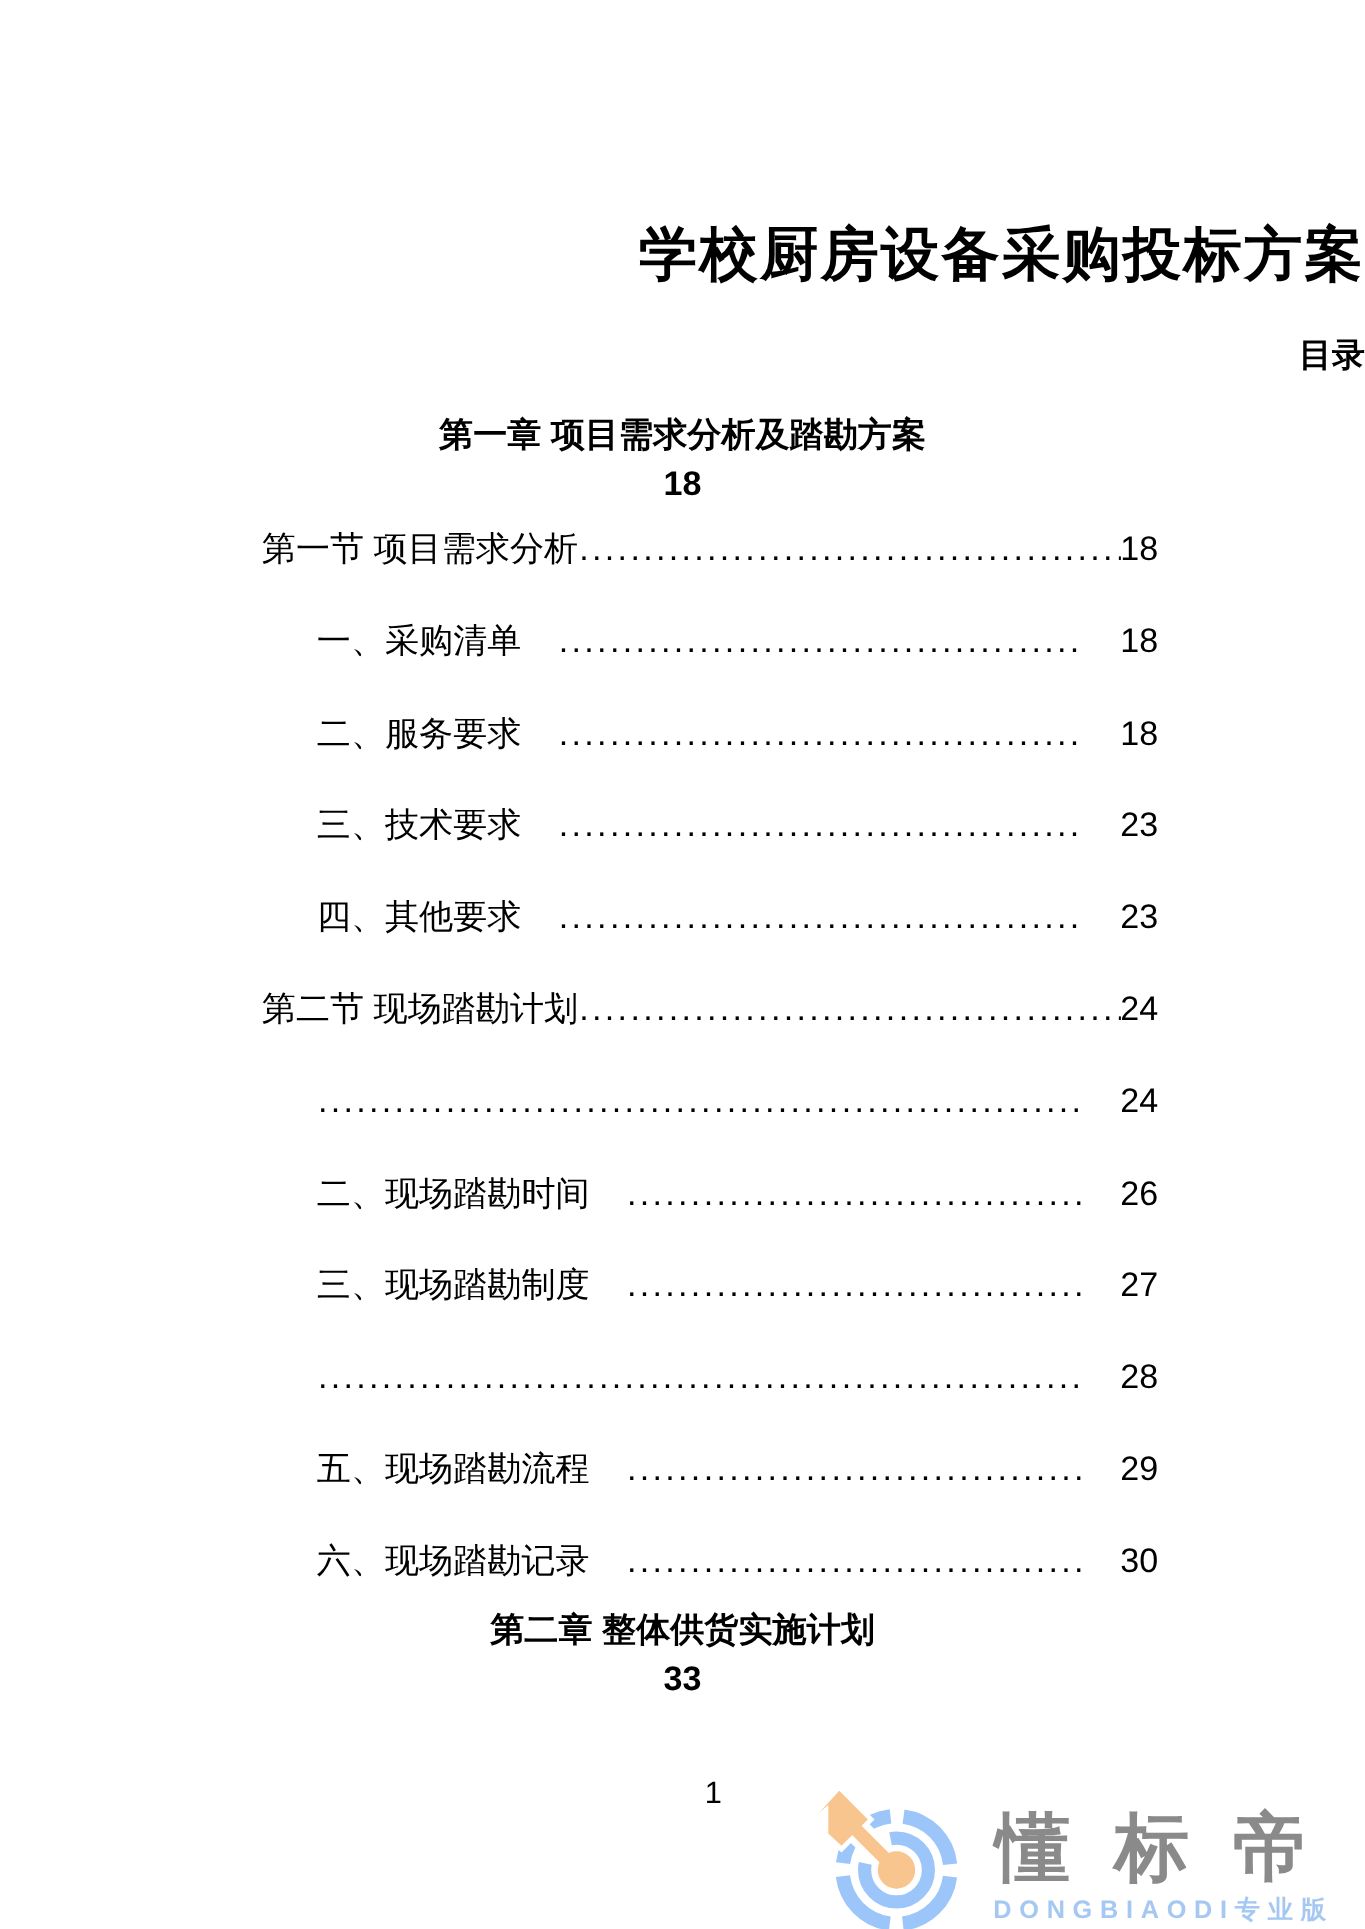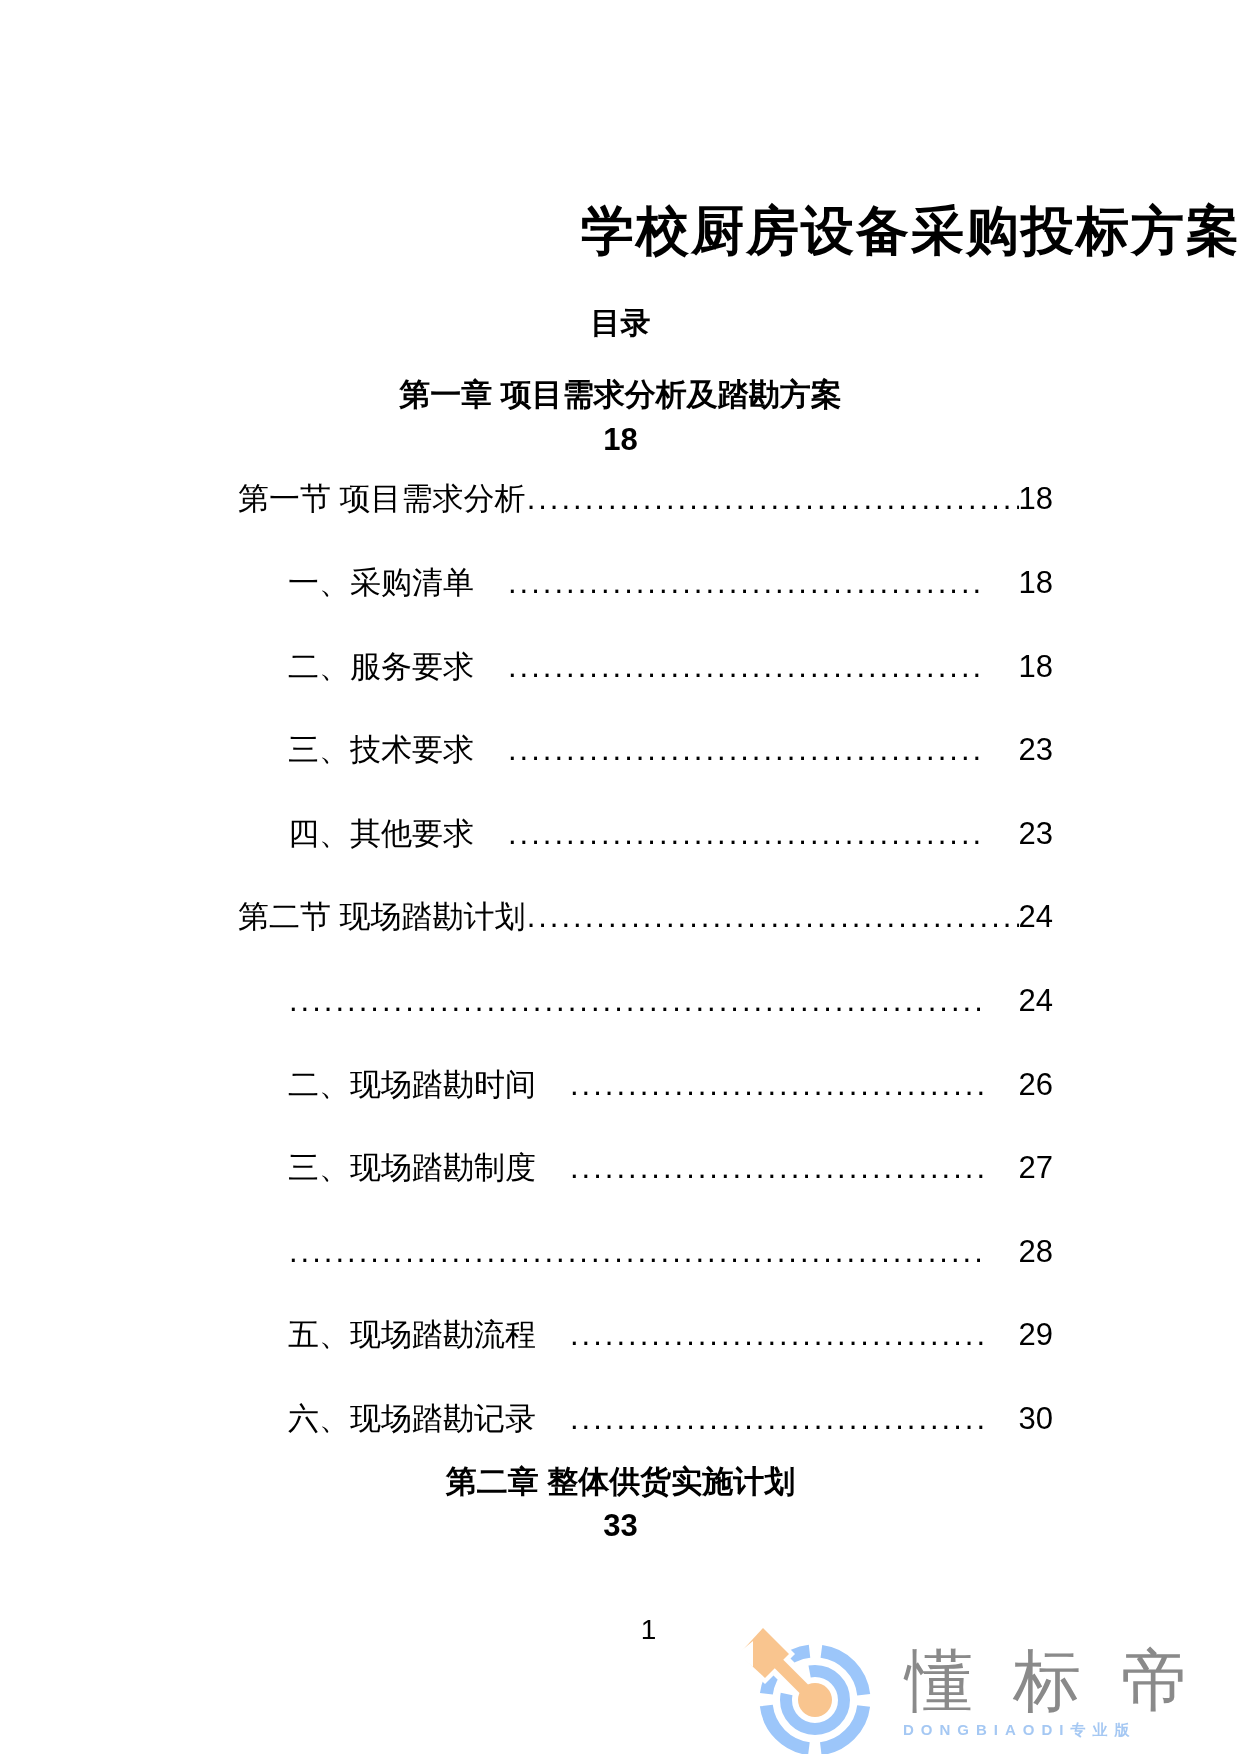--- a/index.html
+++ b/index.html
@@ -9,21 +9,21 @@
     background: #ffffff; color: #000000;
     font-family: "Liberation Sans", "DejaVu Sans", sans-serif;
   }
   .doc-title {
     position: absolute; top: 196px; left: 0; width: 100%;
     text-align: right; font-size: 53px; font-weight: bold;
     letter-spacing: 2px; white-space: nowrap;
   }
   .toc-heading {
     position: absolute; top: 303px; left: 0; width: 100%;
-    text-align: center; font-size: 30px; font-weight: bold;
+    text-align: right; font-size: 30px; font-weight: bold;
   }
   .toc {
     position: absolute; left: 188px; top: 374px; width: 865px;
   }
   .toc-row {
     display: flex; align-items: center;
     height: 83.6px; font-size: 31px;
   }
   .toc-row.lv1 { font-weight: bold; flex-direction: column; }
   .toc-row.lv2 { padding-left: 50px; }
@@ -34,26 +34,26 @@
     letter-spacing: 3px; padding: 0 1px;
   }
   .toc-page { white-space: nowrap; flex: 0 0 auto; }
   .footer-page {
     position: absolute; top: 1614px; left: 0; width: 100%;
     text-align: center; font-size: 28px; transform: translateX(28px);
   }
   .wm-icon { position: absolute; left: 733px; top: 1628px; }
   .wm-brand {
     position: absolute; left: 905px; top: 1643px;
-    font-size: 68px; font-weight: normal; color: #8a8a8a;
+    font-size: 68px; font-weight: bold; color: #8a8a8a;
     letter-spacing: 40px; white-space: nowrap; line-height: 1.1;
   }
   .wm-sub {
     position: absolute; left: 903px; top: 1721px;
-    font-size: 15px; font-weight: bold; color: #a5c8f3;
+    font-size: 23px; font-weight: bold; color: #a5c8f3;
     letter-spacing: 7px; white-space: nowrap;
   }
 </style>
 </head>
 <body>
 
 <div class="doc-title">学校厨房设备采购投标方案</div>
 
 <div class="toc-heading">目录</div>
 

